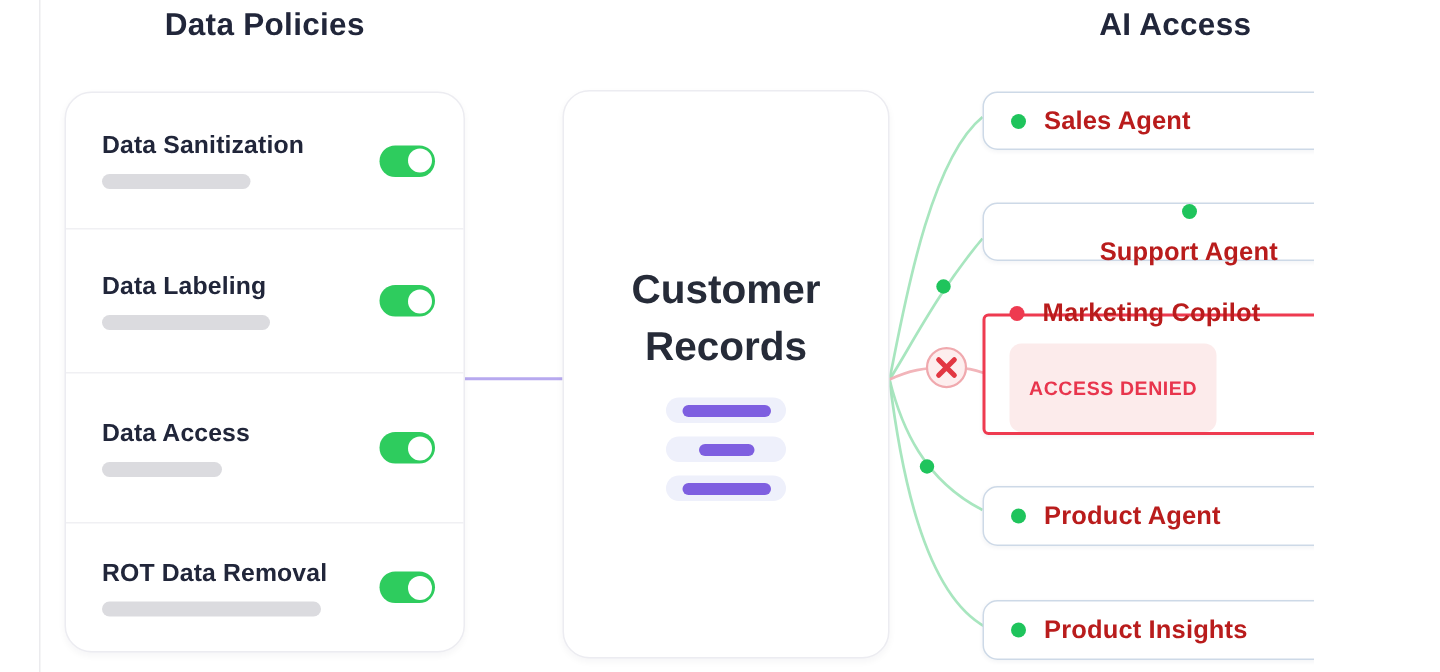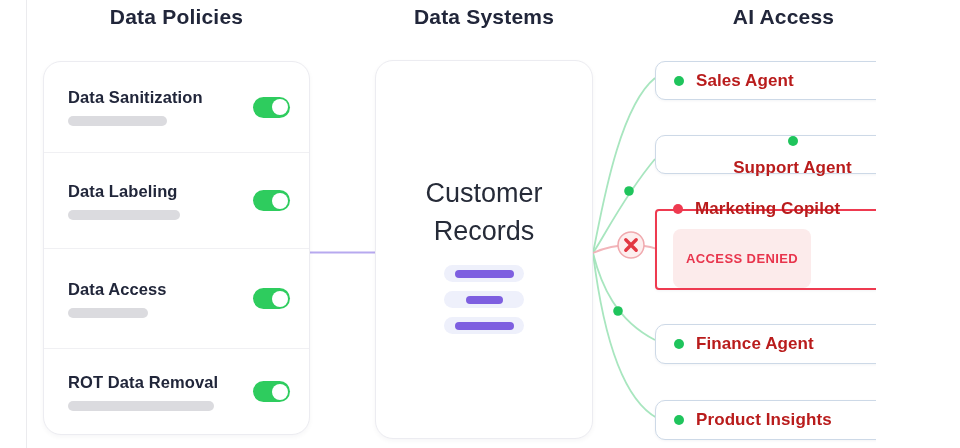--- a/index.html
+++ b/index.html
@@ -29,21 +29,21 @@
   .p-label { font-size:16.5px; font-weight:800; color:#21263a; letter-spacing:0.1px; }
   .p-skel { height:10px; border-radius:5px; background:#dbdbdf; margin-top:9px; }
   .toggle { position:relative; width:37px; height:21px; border-radius:11px; background:#2ecc5e;
             flex:0 0 auto; cursor:pointer; }
   .toggle .knob { position:absolute; top:2.5px; right:2.5px; width:16px; height:16px;
                   border-radius:50%; background:#ffffff; }
 
   
   .system-card { left:375px; top:60px; width:218px; height:379px; }
   .sys-title { position:absolute; top:113px; left:0; width:100%; text-align:center;
-               font-size:27px; font-weight:400; color:#262b38; line-height:38px; }
+               font-size:27px; font-weight:700; color:#262b38; line-height:38px; }
   .pills { position:absolute; top:204px; left:0; width:100%;
            display:flex; flex-direction:column; align-items:center; gap:9px; }
   .pill { width:80px; height:17px; border-radius:9px; background:#eef0fb;
           display:flex; align-items:center; justify-content:center; }
   .pill .bar { height:8px; border-radius:4px; background:#7e5fe0; }
 
   
   .agent { position:absolute; left:655px; width:257px; background:#ffffff;
            border:1.5px solid #cdd9e7; border-radius:10px; z-index:2;
            box-shadow:0 1px 3px rgba(25,40,80,0.05);
@@ -64,21 +64,20 @@
                   padding:22px 13px; border-radius:8px; }
 </style>
 </head>
 <body>
 
 <div class="canvas">
 
   <div class="guide-line"></div>
 
   <h2 class="col-header" id="h-policies">Data Policies</h2>
-  <h2 class="col-header" id="h-systems">Data Systems</h2>
   <h2 class="col-header" id="h-agents">AI Access</h2>
 
   <svg class="connections" width="960" height="448" viewBox="0 0 960 448">
     <path d="M310,252.5 L375,252.5" stroke="#b7a9ef" stroke-width="2" fill="none"></path>
     <path d="M593,253 C601,215 618,108 655,78" stroke="#a8e6bf" stroke-width="1.8" fill="none"></path>
     <path d="M593,253 C605,235 624,196 655,159" stroke="#a8e6bf" stroke-width="1.8" fill="none"></path>
     <path d="M593,253 C601,285 616,320 655,340" stroke="#a8e6bf" stroke-width="1.8" fill="none"></path>
     <path d="M593,253 C600,310 615,395 657,418" stroke="#a8e6bf" stroke-width="1.8" fill="none"></path>
     <path d="M593,253 C606,247 616,245 631,245 C646,245 651,247 657,249" stroke="#f2b5ba" stroke-width="1.8" fill="none"></path>
     <circle cx="629" cy="191" r="4.8" fill="#1fc45c"></circle>
@@ -159,21 +158,21 @@
   <div class="agent" id="agent-marketing">
     <div class="m-row">
       <span class="dot"></span>
       <span class="a-label">Marketing Copilot</span>
     </div>
     <span class="denied-badge">ACCESS DENIED</span>
   </div>
 
   <div class="agent" id="agent-finance">
     <span class="dot"></span>
-    <span class="a-label">Finance Agent</span>
+    <span class="a-label">Product Agent</span>
   </div>
 
   <div class="agent" id="agent-product">
     <span class="dot"></span>
     <span class="a-label">Product Insights</span>
   </div>
 
 </div>
 
 </body></html>

